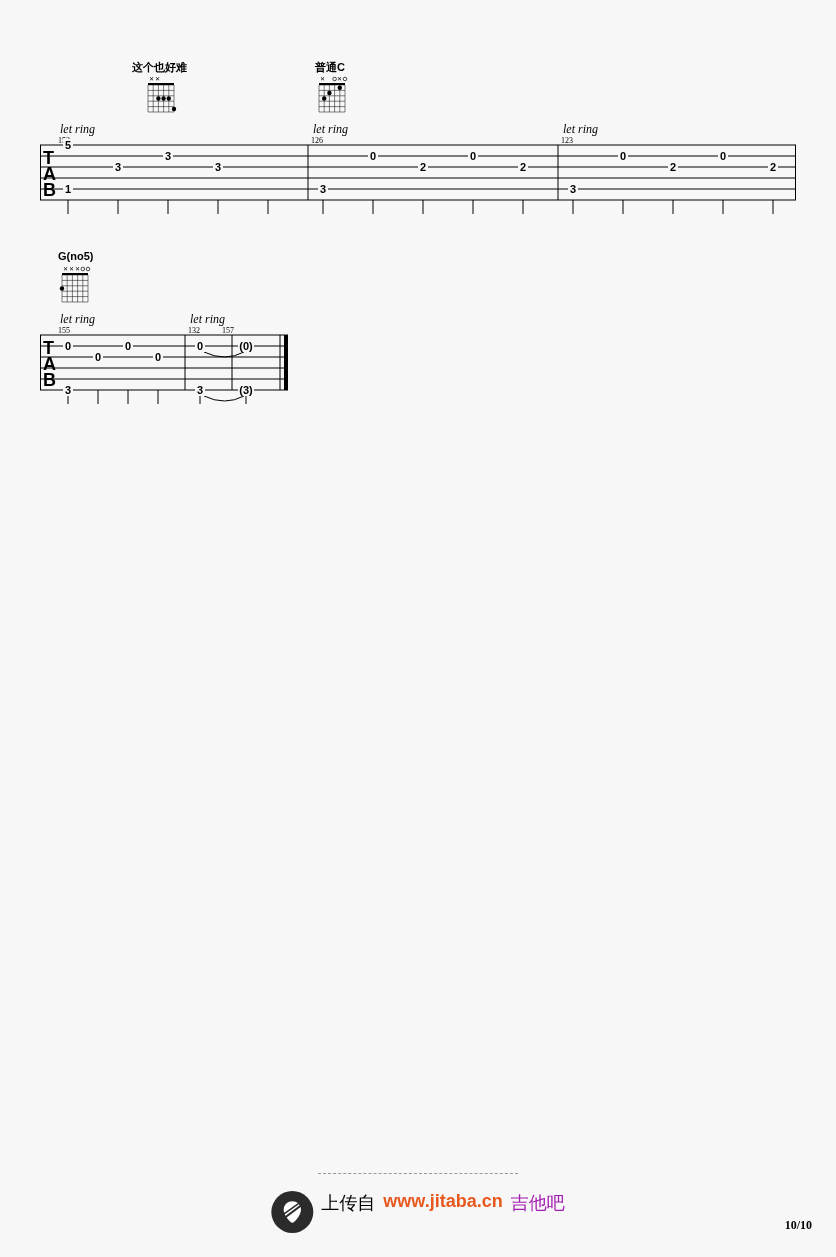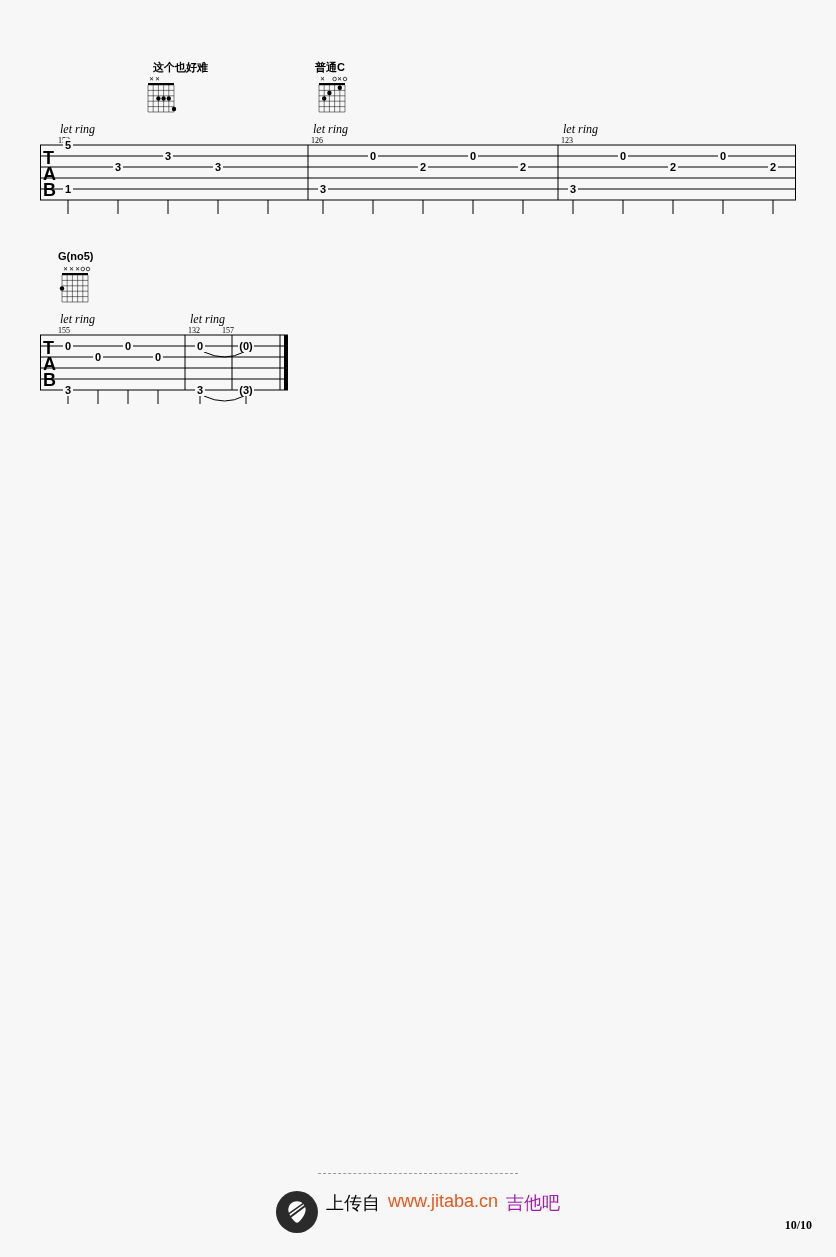--- a/index.html
+++ b/index.html
@@ -107,21 +107,21 @@
     width: 42px;
     height: 42px;
     border-radius: 50%;
     background: #2b2b2b;
     display: flex;
     align-items: center;
     justify-content: center;
     color: #fff;
   }
   .upload-text { color: #000; font-weight: 500;}
-  .url { color: #e8581e; font-weight: 400;}
+  .url { color: #e8581e; font-weight: 700;}
   .brand { color: #a21caf; font-weight: 500;}
   .page-num {
     position: absolute;
     bottom: 24px;
     right: 24px;
     font-family: "Times New Roman", serif;
     font-size: 12px;
     font-weight: bold;
   }
   
@@ -131,21 +131,21 @@
   }
   .chord-box svg { display: block; }
 </style>
 </head>
 <body>
 
 <div class="page">
 
   <div class="system" style="left:40px; top:70px; width:756px; height:160px;">
 
-    <span class="chord-label-cn" style="left:113px; top:-10px;">这个也好难</span>
+    <span class="chord-label-cn" style="left:92px; top:-10px;">这个也好难</span>
     <div class="chord-box" style="left:104px; top:4px;">
       <svg width="34" height="40" viewBox="0 0 34 40">
         <text x="5" y="7" font-size="6">✕</text>
           <text x="11" y="7" font-size="6">✕</text>
         <rect x="4" y="9" width="26" height="2" fill="#000"></rect>
         <g stroke="#000" stroke-width="0.5">
           <line x1="4" y1="11" x2="4" y2="38"></line>
             <line x1="9.2" y1="11" x2="9.2" y2="38"></line>
             <line x1="14.4" y1="11" x2="14.4" y2="38"></line>
             <line x1="19.6" y1="11" x2="19.6" y2="38"></line>

